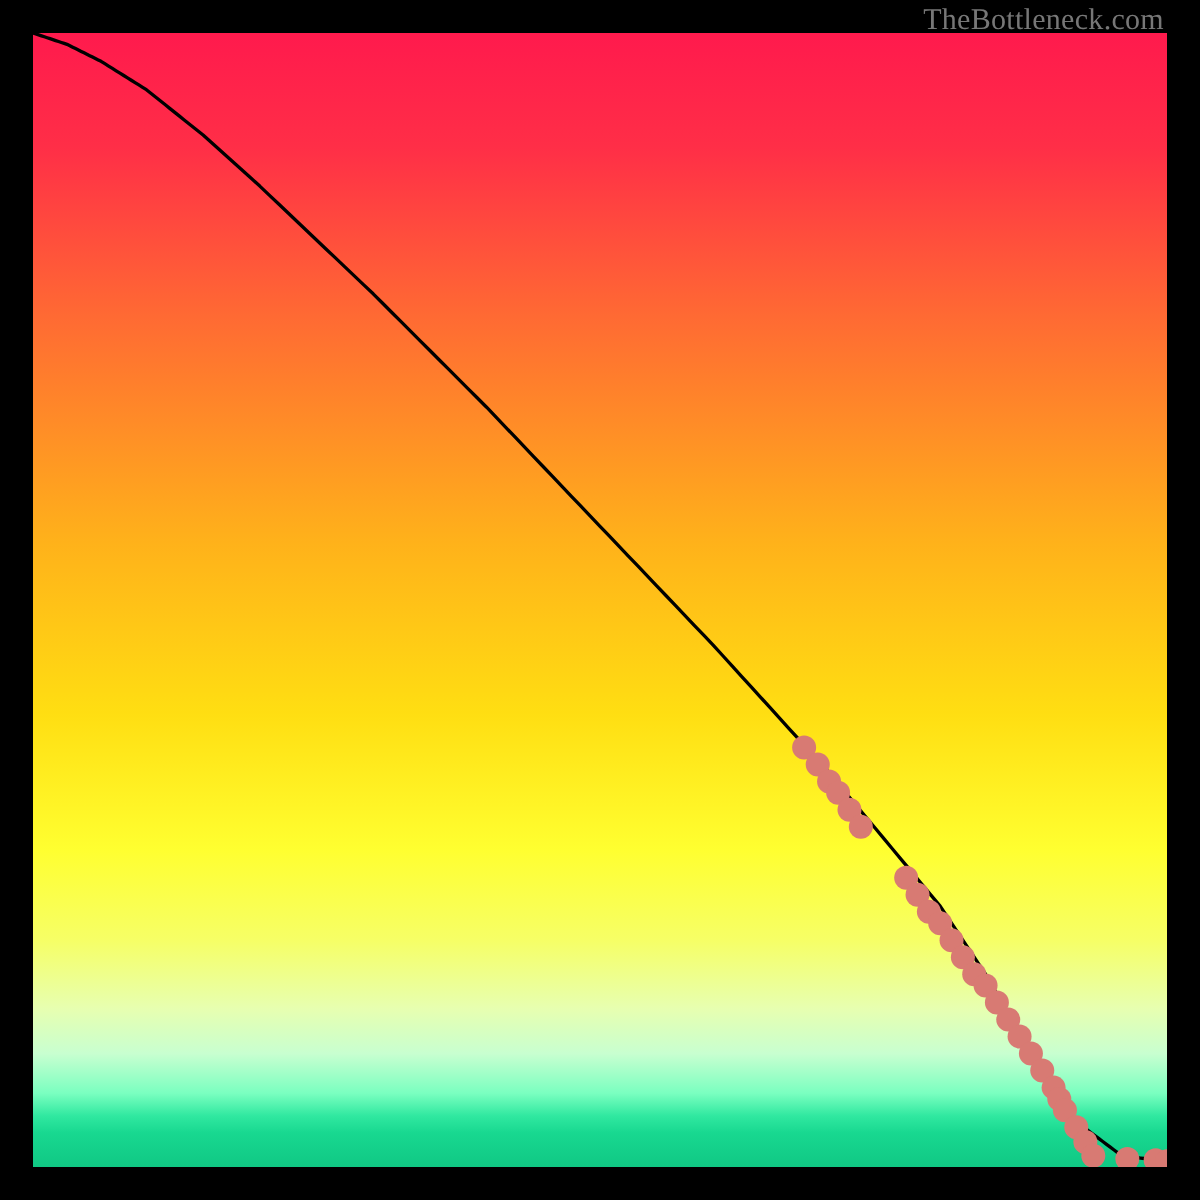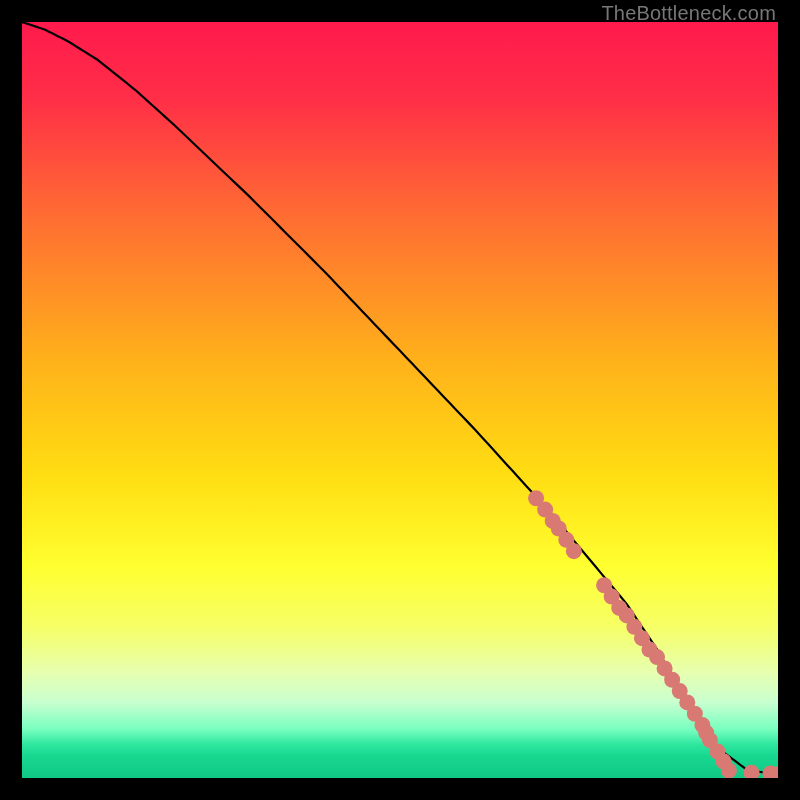--- a/index.html
+++ b/index.html
@@ -19,21 +19,21 @@
     height: 756px;
     background: #000;
   }
   .watermark {
     position: absolute;
     top: 2px;
     right: 24px;
     color: #777;
     font-size: 20px;
     letter-spacing: 0.2px;
-    font-family: Liberation Sans, sans-serif;
+    font-family: Liberation Serif, serif;
   }
   svg { display: block; }
 </style>
 </head>
 <body>
 
 <div class="watermark">TheBottleneck.com</div>
 
 <div class="frame">
   <svg id="chart-svg" width="756" height="756" viewBox="0 0 756 756" xmlns="http://www.w3.org/2000/svg">

